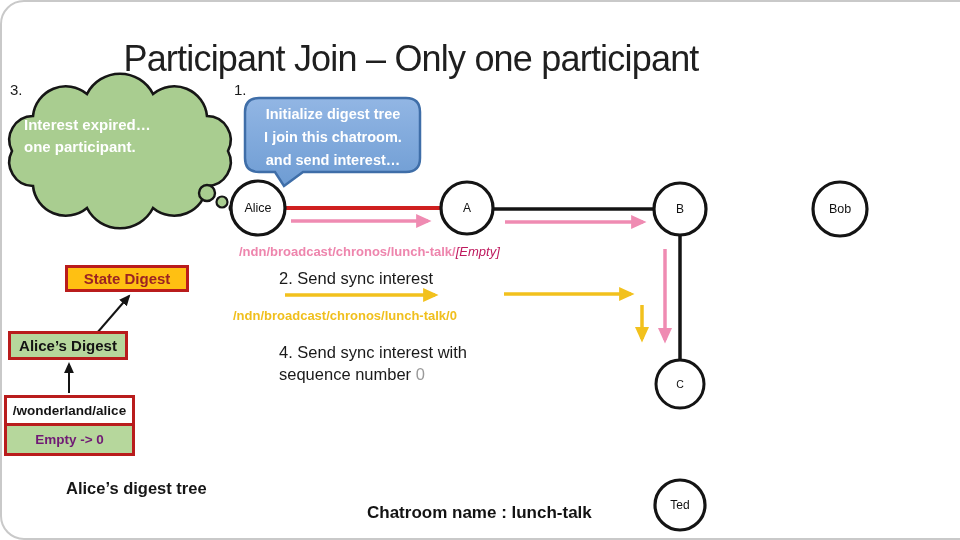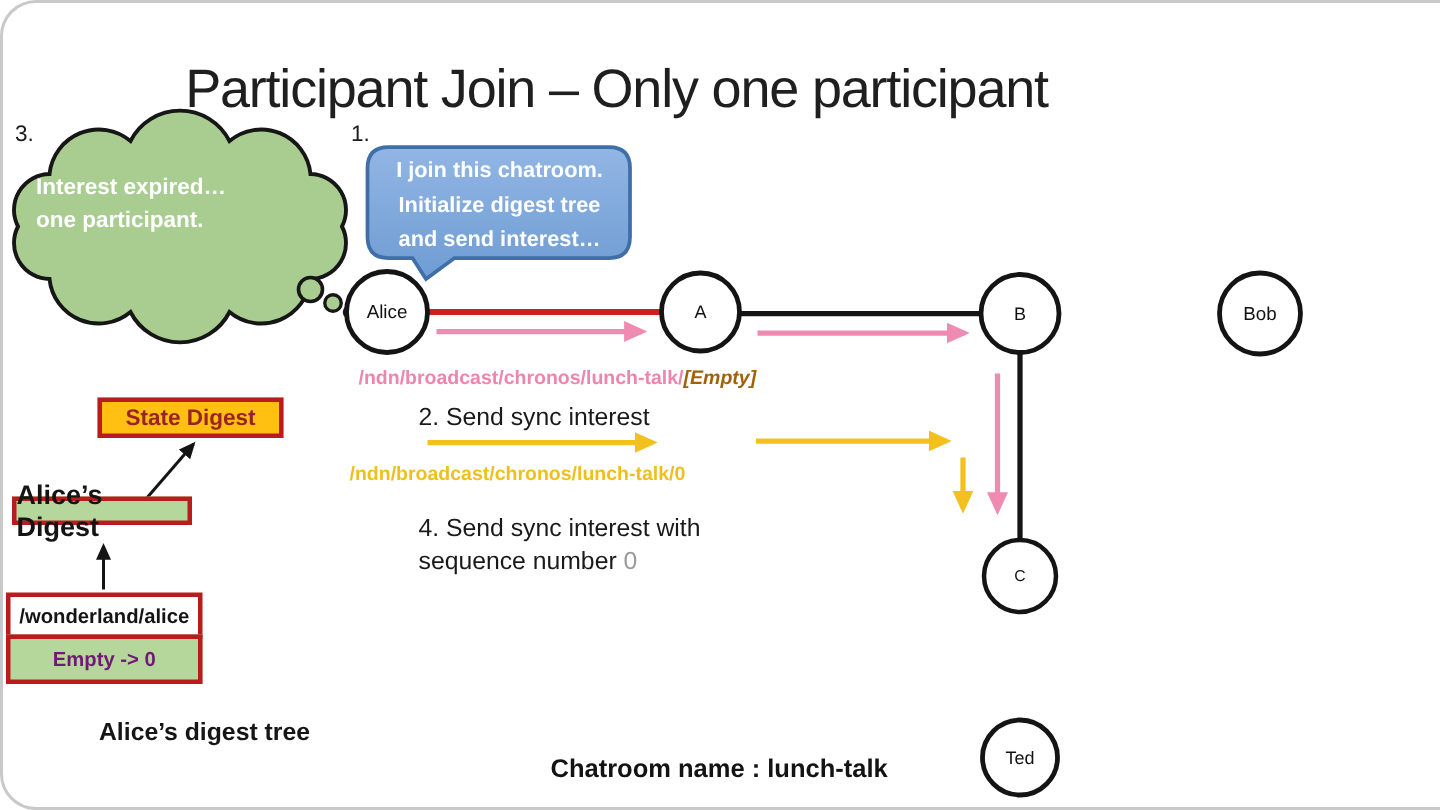--- a/index.html
+++ b/index.html
@@ -12,21 +12,21 @@
   .t{position:absolute;color:#161616;white-space:nowrap;font-family:"Liberation Sans",sans-serif;}
   .title{left:73px;top:36px;width:672px;text-align:center;font-size:36px;font-weight:300;letter-spacing:-0.8px;color:#1f1f1f;}
   .lbl{font-size:15px;color:#1b1b1b;}
   .cloud-text{position:absolute;left:22px;top:112px;width:192px;text-align:left;
     color:#ffffff;font-weight:700;font-size:15px;line-height:22px;}
   .bubble-text{position:absolute;left:246px;top:101px;width:170px;text-align:center;
     color:#ffffff;font-weight:700;font-size:14.5px;line-height:23px;}
   .nl{position:absolute;width:80px;text-align:center;font-size:12px;color:#111;}
   .pathtxt{font-size:13px;font-weight:700;}
   .pink{color:#ee85ad;}
-  .pink-it{color:#a16207;font-style:italic;font-weight:700;margin-top:44px;}
+  .pink-it{color:#be185d;font-style:italic;font-weight:400;margin-top:44px;}
   .yellow{color:#f0bf1d;}
   .step{font-size:16.5px;color:#1a1a1a;}
   .seq{color:#9a9a9a;}
   .box{position:absolute;display:flex;align-items:center;justify-content:center;
     border:3px solid #b91c1c;font-weight:700;box-sizing:border-box;}
   .caption{font-size:16.5px;font-weight:600;color:#161616;}
   .chatroom{font-size:17px;font-weight:600;color:#131313;}
   .pagenum{font-size:12.5px;color:#8f8f8f;}
 </style>
 </head>
@@ -84,43 +84,43 @@
   <div class="t title">Participant Join – Only one participant</div>
   <div class="t lbl" style="left:8px;top:79px;">3.</div>
   <div class="t lbl" style="left:232px;top:79px;">1.</div>
 
   <div class="cloud-text">
     <div>Interest expired…</div>
     <div>one participant.</div>
   </div>
 
   <div class="bubble-text">
+    <div>Initialize digest tree</div>
     <div>I join this chatroom.</div>
-    <div>Initialize digest tree</div>
     <div>and send interest…</div>
   </div>
 
   <div class="nl" style="left:216px;top:199px;font-size:12.5px;">Alice</div>
   <div class="nl" style="left:425px;top:199px;">A</div>
   <div class="nl" style="left:638px;top:200px;">B</div>
   <div class="nl" style="left:798px;top:200px;font-size:12.5px;">Bob</div>
   <div class="nl" style="left:638px;top:376px;font-size:10.5px;">C</div>
   <div class="nl" style="left:638px;top:496px;">Ted</div>
 
   <div class="t pathtxt" style="left:237px;top:242px;"><span class="pink">/ndn/broadcast/chronos/lunch-talk/</span><span class="pink-it">[Empty]</span></div>
 
   <div class="t step" style="left:277px;top:267px;">2. Send sync interest</div>
 
   <div class="t pathtxt yellow" style="left:231px;top:306px;">/ndn/broadcast/chronos/lunch-talk/0</div>
 
   <div class="t step" style="left:277px;top:341px;">4. Send sync interest with</div>
   <div class="t step" style="left:277px;top:363px;"><span>sequence number </span><span class="seq">0</span></div>
 
   <div class="box" style="left:63px;top:263px;width:124px;height:27px;background:#ffc012;color:#9b2323;font-size:15px;">State Digest</div>
-  <div class="box" style="left:6px;top:329px;width:120px;height:19px;background:#b6d79c;color:#141414;font-size:18px;">Alice’s Digest</div>
+  <div class="box" style="left:6px;top:329px;width:120px;height:29px;background:#b6d79c;color:#141414;font-size:15px;">Alice’s Digest</div>
   <div class="box" style="left:2px;top:393px;width:131px;height:31px;background:#ffffff;color:#141414;font-size:13.5px;">/wonderland/alice</div>
   <div class="box" style="left:2px;top:421px;width:131px;height:33px;background:#b6d79c;color:#701a75;font-size:13.5px;">Empty -&gt; 0</div>
 
   <div class="t caption" style="left:64px;top:477px;">Alice’s digest tree</div>
   <div class="t chatroom" style="left:365px;top:501px;">Chatroom name : lunch-talk</div>
   <div class="t pagenum" style="left:870px;top:503px;margin-top:32px;">16</div>
 
 </div>
 
 </body></html>

